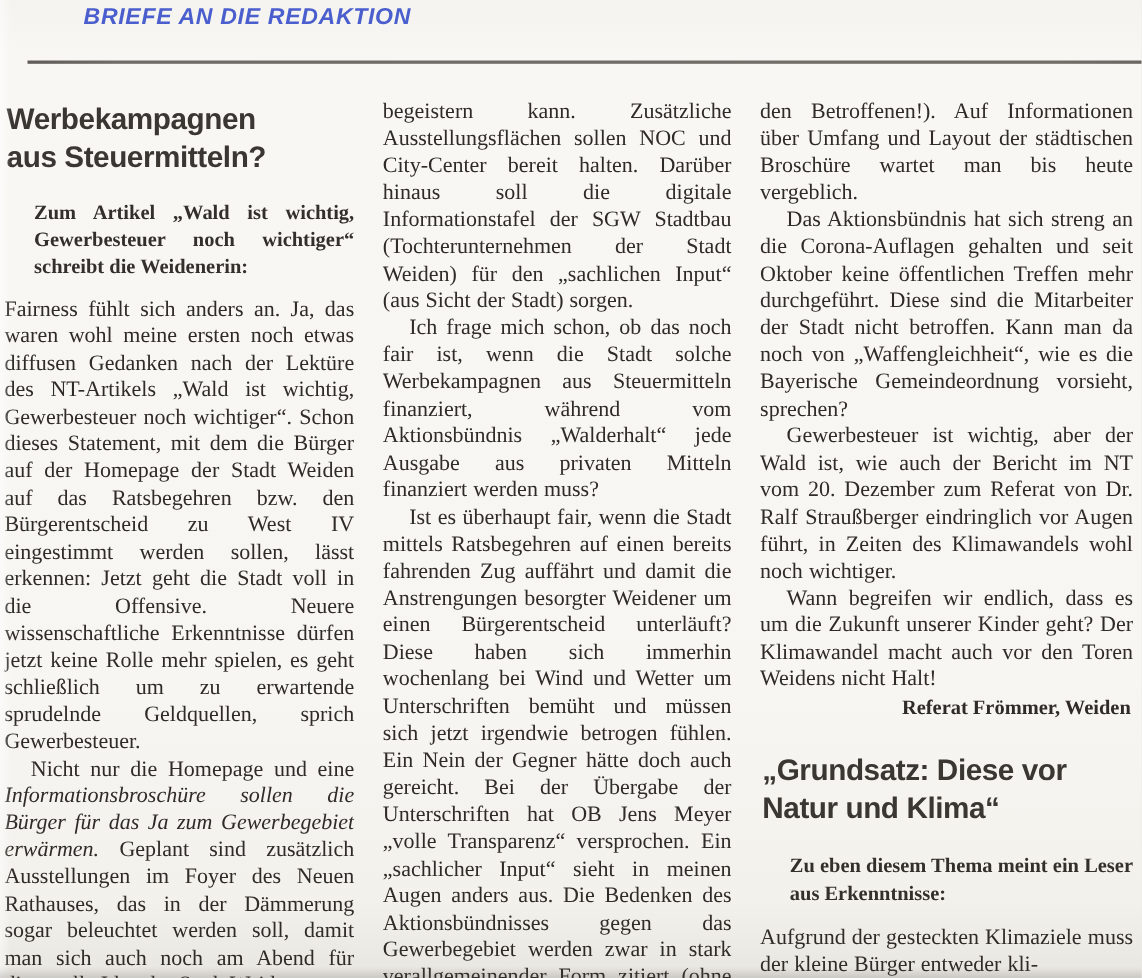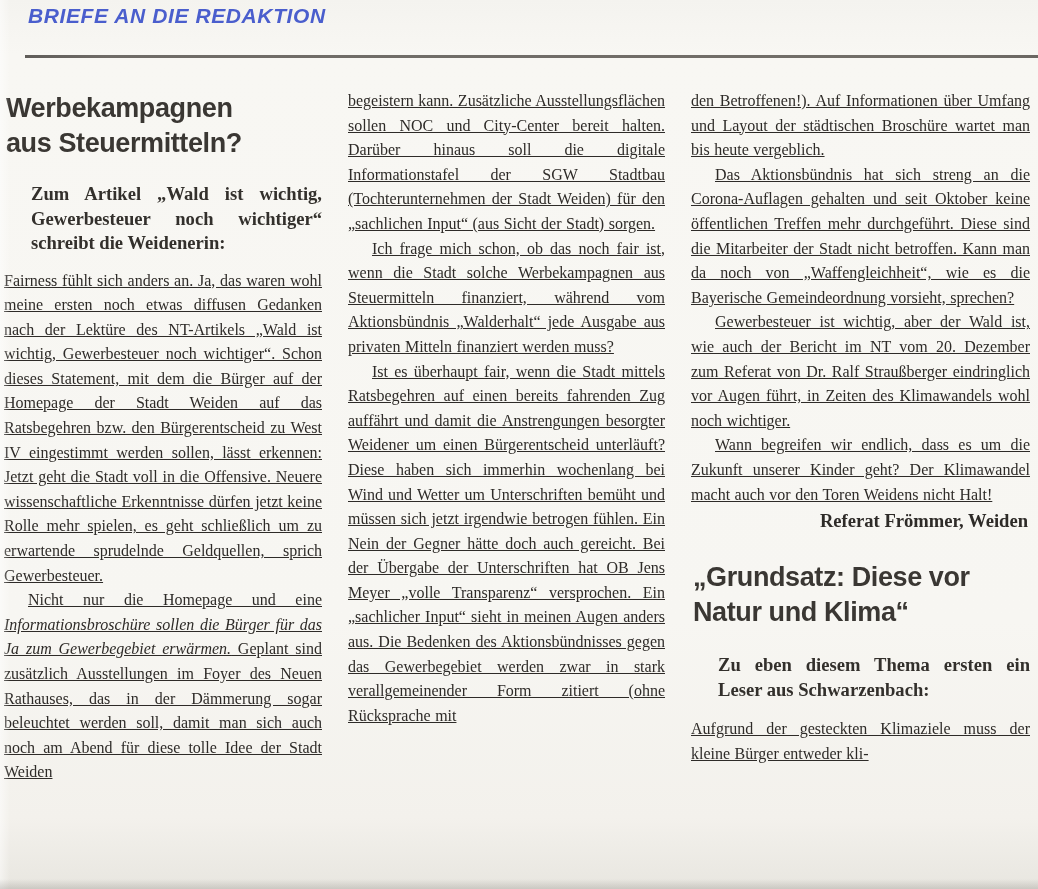--- a/index.html
+++ b/index.html
@@ -14,20 +14,21 @@
     margin: 0 auto;
     overflow: hidden;
     box-sizing: border-box;
     background:
       linear-gradient(180deg, #f4f3ef 0%, #f8f7f3 6%, #f7f6f2 70%, #f3f1ec 92%, #e8e6e0 100%);
     font-family: "Liberation Serif", "DejaVu Serif", serif;
     color: #2e2b28;
   }
   .masthead {
     padding: 4px 0 0 28px;
+    margin-left: 48px;
   }
   .masthead-title {
     display: inline-block;
     font-family: "Liberation Sans", "DejaVu Sans", sans-serif;
     font-weight: bold;
     font-style: italic;
     font-size: 21px;
     letter-spacing: 0.6px;
     color: #4a5ecd;
   }
@@ -63,28 +64,27 @@
     font-weight: bold;
     font-size: 18.6px;
     line-height: 24.5px;
     margin: 21px 0 13px 27px;
     text-align: justify;
     color: #33302c;
   }
 
   .body-flow p.body-p {
     margin: 0;
-    font-size: 16px;
+    font-size: 20px;
     line-height: 24.6px;
     text-align: justify;
     hyphens: auto;
     -webkit-hyphens: auto;
     color: #2e2b28;
     word-spacing: 0.5px;
-    text-decoration: underline;
   }
   .body-flow p.body-p.indent { text-indent: 24px; }
   .body-flow .ital { font-style: italic; }
 
   .signature {
     font-weight: bold;
     font-size: 18.6px;
     line-height: 25px;
     text-align: right;
     margin: 1px 2px 0 0;
@@ -148,21 +148,21 @@
           <p class="body-p indent" lang="de"><span>Das Aktionsbündnis hat sich streng an die Corona-Auflagen gehalten und seit Oktober keine öffentlichen Treffen mehr durchgeführt. Diese sind die Mitarbeiter der Stadt nicht betroffen. Kann man da noch von „Waffengleichheit“, wie es die Bayerische Gemeindeordnung vorsieht, sprechen?</span></p>
           <p class="body-p indent" lang="de"><span>Gewerbesteuer ist wichtig, aber der Wald ist, wie auch der Bericht im NT vom 20. Dezember zum Referat von Dr. Ralf Straußberger eindringlich vor Augen führt, in Zeiten des Klimawandels wohl noch wichtiger.</span></p>
           <p class="body-p indent" lang="de"><span>Wann begreifen wir endlich, dass es um die Zukunft unserer Kinder geht? Der Klimawandel macht auch vor den Toren Weidens nicht Halt!</span></p>
         </div>
       <p class="signature">Referat Frömmer, Weiden</p>
 
       <h2 class="article-headline second-headline">
         <span class="hl-line">„Grundsatz: Diese vor</span>
         <span class="hl-line">Natur und Klima“</span>
       </h2>
-      <p class="intro second-intro">Zu eben diesem Thema ersten ein Leser aus Schwarzenbach:</p>
+      <p class="intro second-intro">Zu eben diesem Thema meint ein Leser aus Erkenntnisse:</p>
       <div class="body-flow">
           <p class="body-p" lang="de"><span>Aufgrund der gesteckten Klimaziele muss der kleine Bürger entweder kli-</span></p>
         </div>
     </div>
 
   </div>
 
   <div class="left-edge-tint"></div>
   <div class="bottom-shadow"></div>
 </div>

